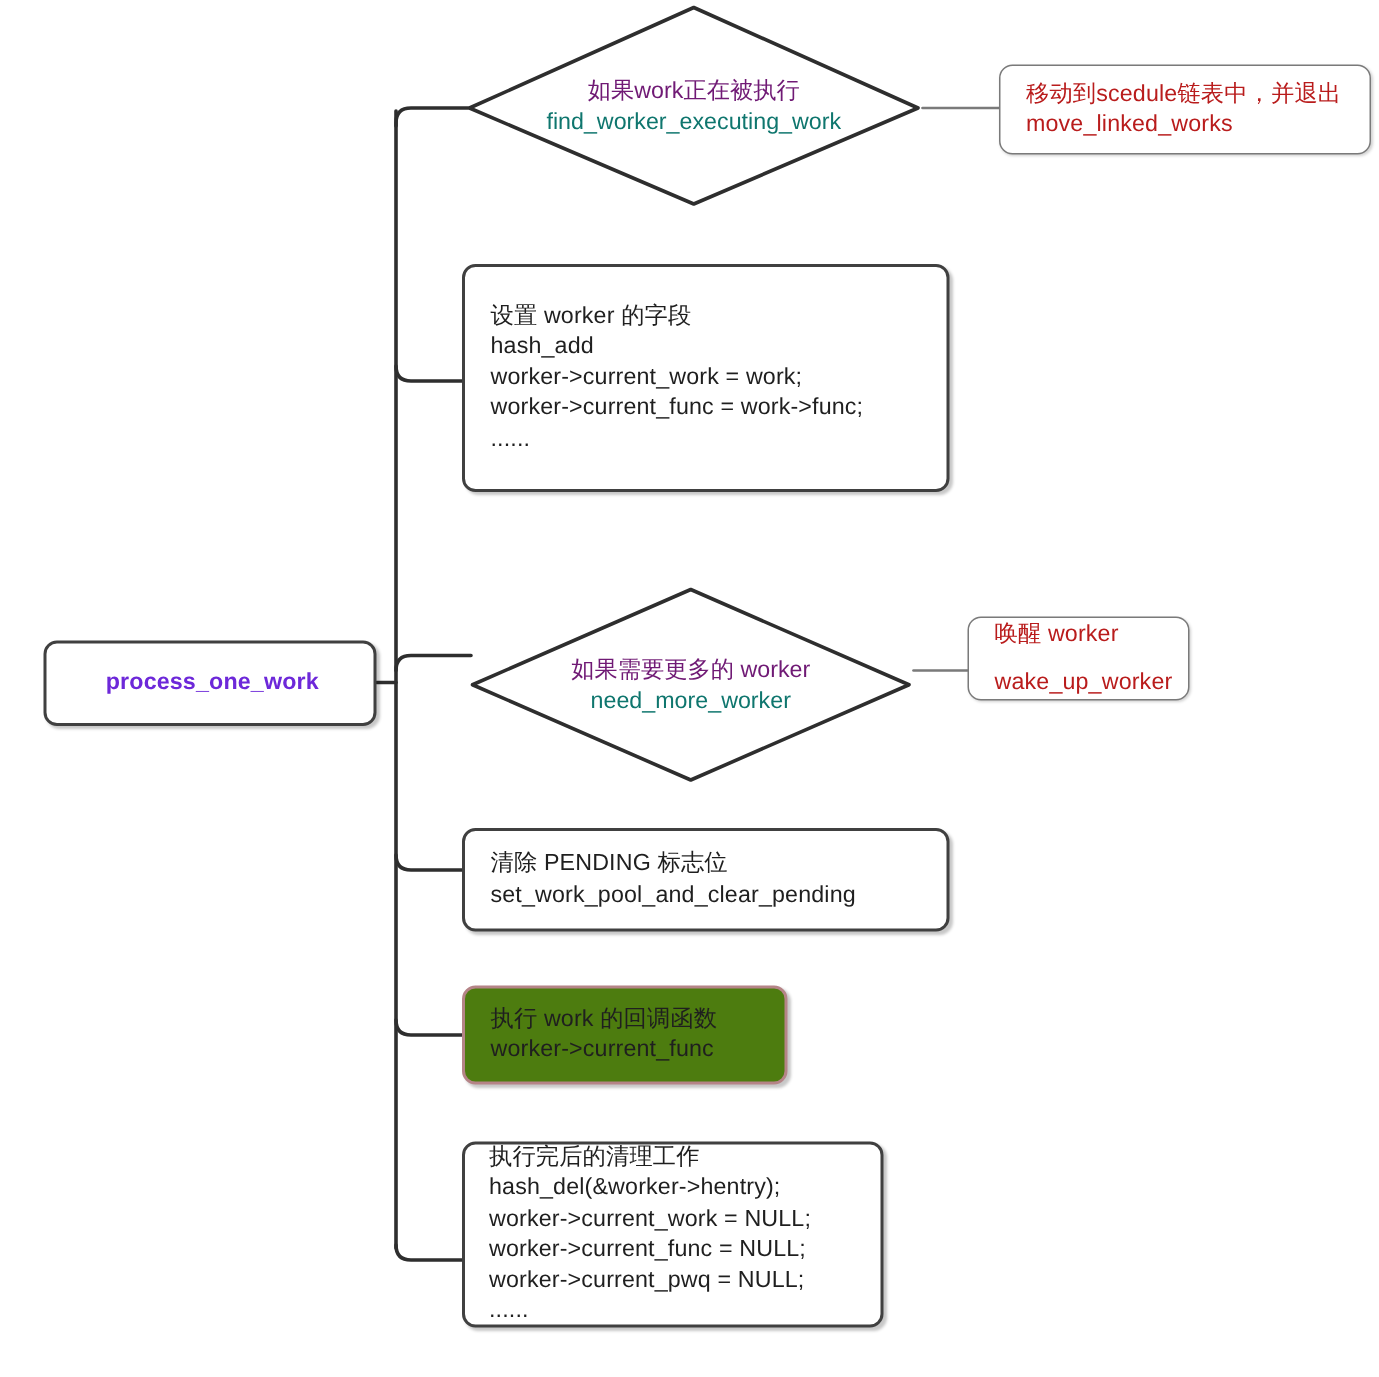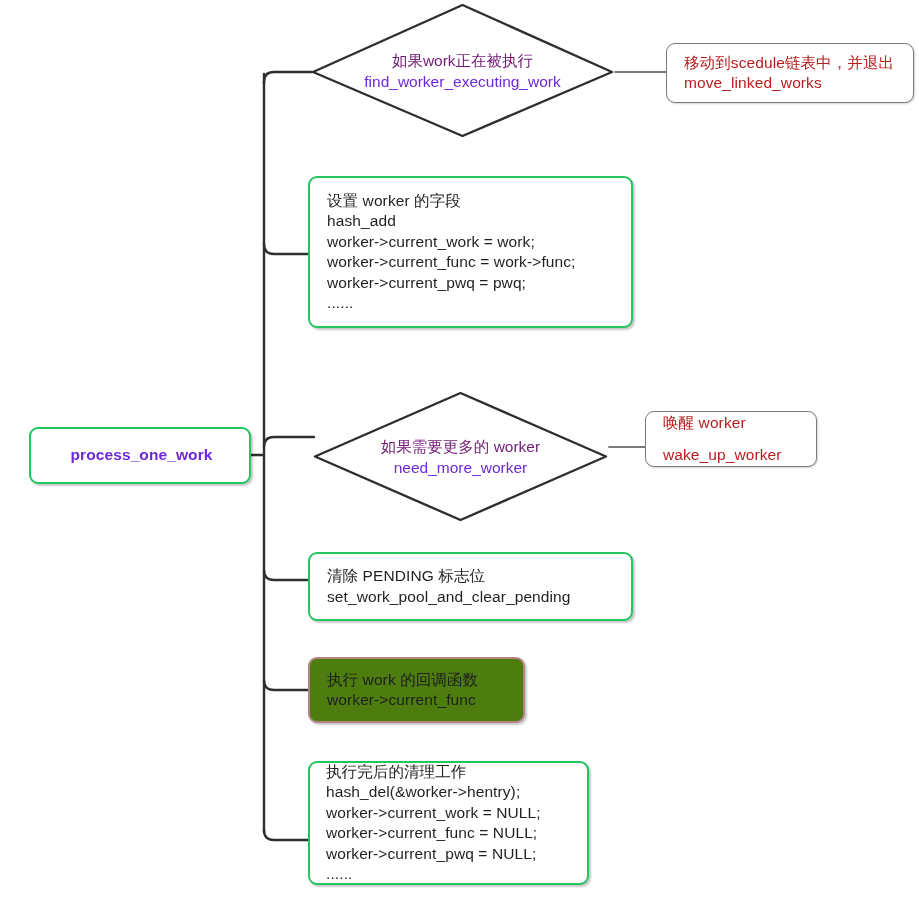--- a/index.html
+++ b/index.html
@@ -23,21 +23,21 @@
     width: 919px;
     height: 918px;
     pointer-events: none;
   }
 
   
   .node {
     position: absolute;
     box-sizing: border-box;
     background: #ffffff;
-    border: 2px solid #22c55e;
+    border: 2px solid #404040;
     border-radius: 9px;
     box-shadow: 2px 2px 2px rgba(0,0,0,0.22);
     display: flex;
     flex-direction: column;
     justify-content: center;
     z-index: 3;
   }
   .node .line {
     white-space: pre;
     font-size: 15.5px;
@@ -45,21 +45,21 @@
     color: #1f1f1f;
     letter-spacing: 0.1px;
   }
   .node.pad {
     padding: 8px 14px 8px 17px;
   }
   .cn {
     color: #701a75;
   }
   .code {
-    color: #6d28d9;
+    color: #0f766e;
   }
   .dots {
     color: #8e8e8e;
     font-size: 14px;
   }
 
   
   #node-root {
     left: 29px;
     top: 427px;
@@ -75,21 +75,21 @@
 
   
   .callout {
     border: 1.6px solid #7a7a7a;
     border-radius: 9px;
     box-shadow: 1px 1px 2px rgba(0,0,0,0.18);
   }
   .callout .line { color: #b91c1c; }
 
   #node-move   { left: 666px; top: 43px;  width: 248px; height: 60px; }
-  #node-wake   { left: 645px; top: 411px; width: 172px; height: 56px; gap: 11px; }
+  #node-wake   { left: 645px; top: 411px; width: 148px; height: 56px; gap: 11px; }
 
   #node-setfields { left: 308px; top: 176px; width: 325px; height: 152px; }
   #node-clearpend { left: 308px; top: 552px; width: 325px; height: 69px; }
   #node-callback  { left: 308px; top: 657px; width: 217px; height: 66px;
                     background: #4d7c0f; border-color: #b58487; }
   #node-cleanup   { left: 308px; top: 761px; width: 281px; height: 124px; padding-left: 16px; }
 
   
   .diamond {
     position: absolute;
@@ -166,21 +166,20 @@
   <div class="node pad callout" id="node-move">
     <div class="line cn">移动到scedule链表中，并退出</div>
     <div class="line code">move_linked_works</div>
   </div>
 
   <div class="node pad" id="node-setfields">
     <div class="line cn">设置 worker 的字段</div>
     <div class="line code">hash_add</div>
     <div class="line code">worker-&gt;current_work = work;</div>
     <div class="line code">worker-&gt;current_func = work-&gt;func;</div>
-    <div class="line code">worker-&gt;current_pwq = pwq;</div>
     <div class="line dots">......</div>
   </div>
 
   <div class="diamond" id="node-needworker">
     <svg width="297" height="133" viewBox="0 0 297 133" aria-hidden="true">
       <polygon points="148.5,3 294,66.5 148.5,130 3,66.5" fill="#ffffff" stroke="#2e2e2e" stroke-width="2.4" stroke-linejoin="round"></polygon>
     </svg>
     <div class="dlabel">
       <div class="line cn">如果需要更多的 worker</div>
       <div class="line code">need_more_worker</div>

